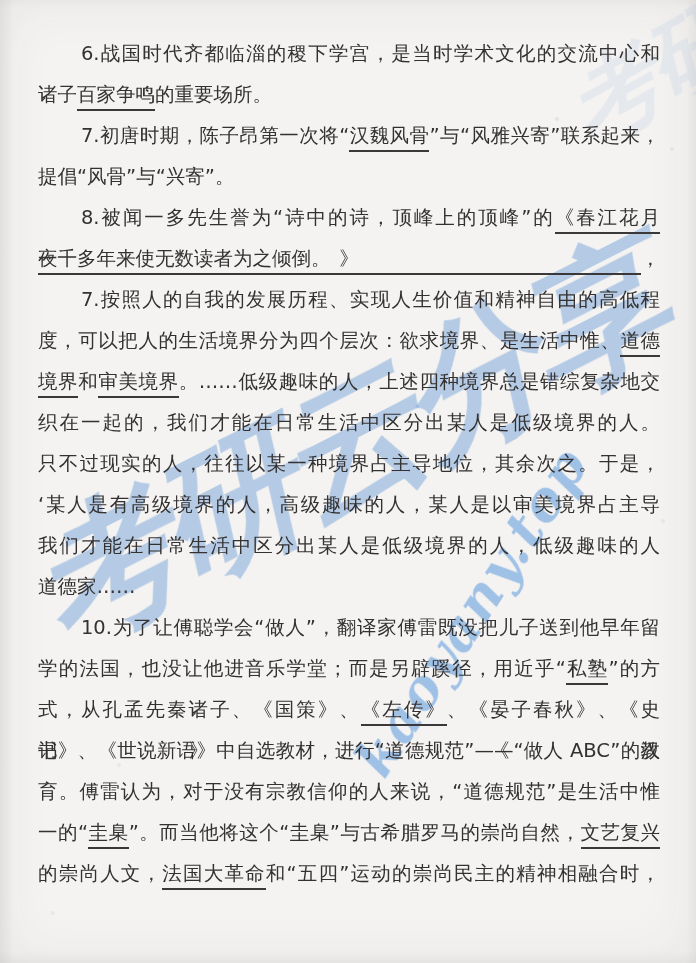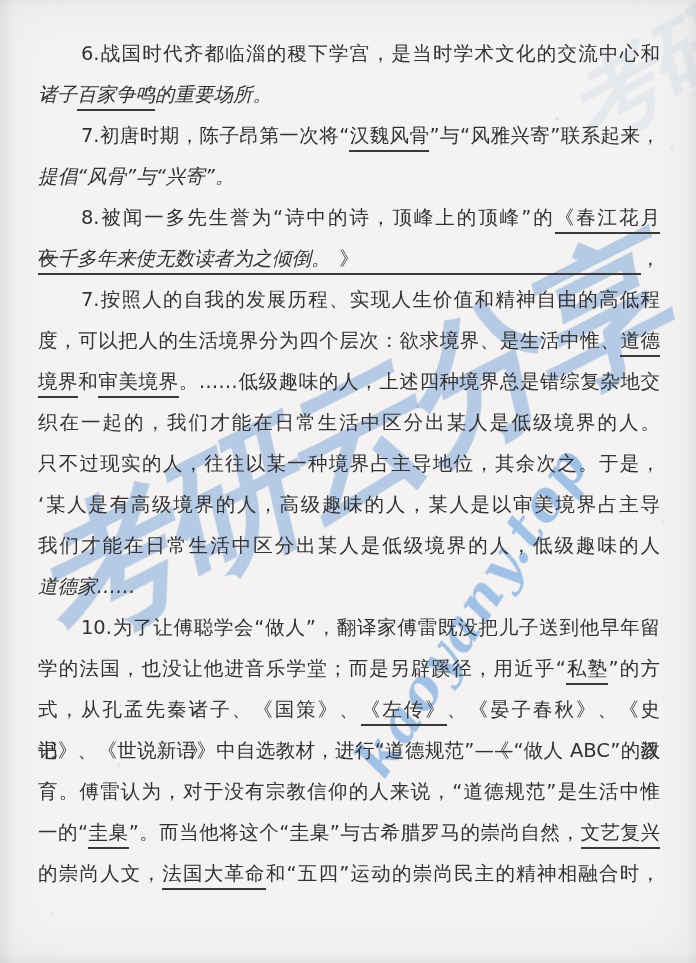--- a/index.html
+++ b/index.html
@@ -17,21 +17,21 @@
     font-family:"DejaVu Sans","Liberation Sans",sans-serif;
   }
   .text-block{
     position:absolute;left:38px;top:33px;width:622px;
     color:#333131;
     font-size:19.5px;
     line-height:41px;
     z-index:3;
   }
   .line{height:41px;text-align:justify;text-align-last:justify;}
-  .line.last{text-align:right;text-align-last:left;font-style:italic;}
+  .line.last{text-align:right;text-align-last:left;}
   .line.indent{text-indent:2.2em;}
   .u{border-bottom:2px solid #3a3838;padding-bottom:3px;}
 
   
   .wm{position:absolute;pointer-events:none;white-space:nowrap;
       font-family:"DejaVu Serif","Liberation Serif",serif;
       font-style:italic;font-weight:bold;z-index:2;}
   .wm-cn{
     left:42px;top:505px;
     font-size:145px;letter-spacing:-8px;

